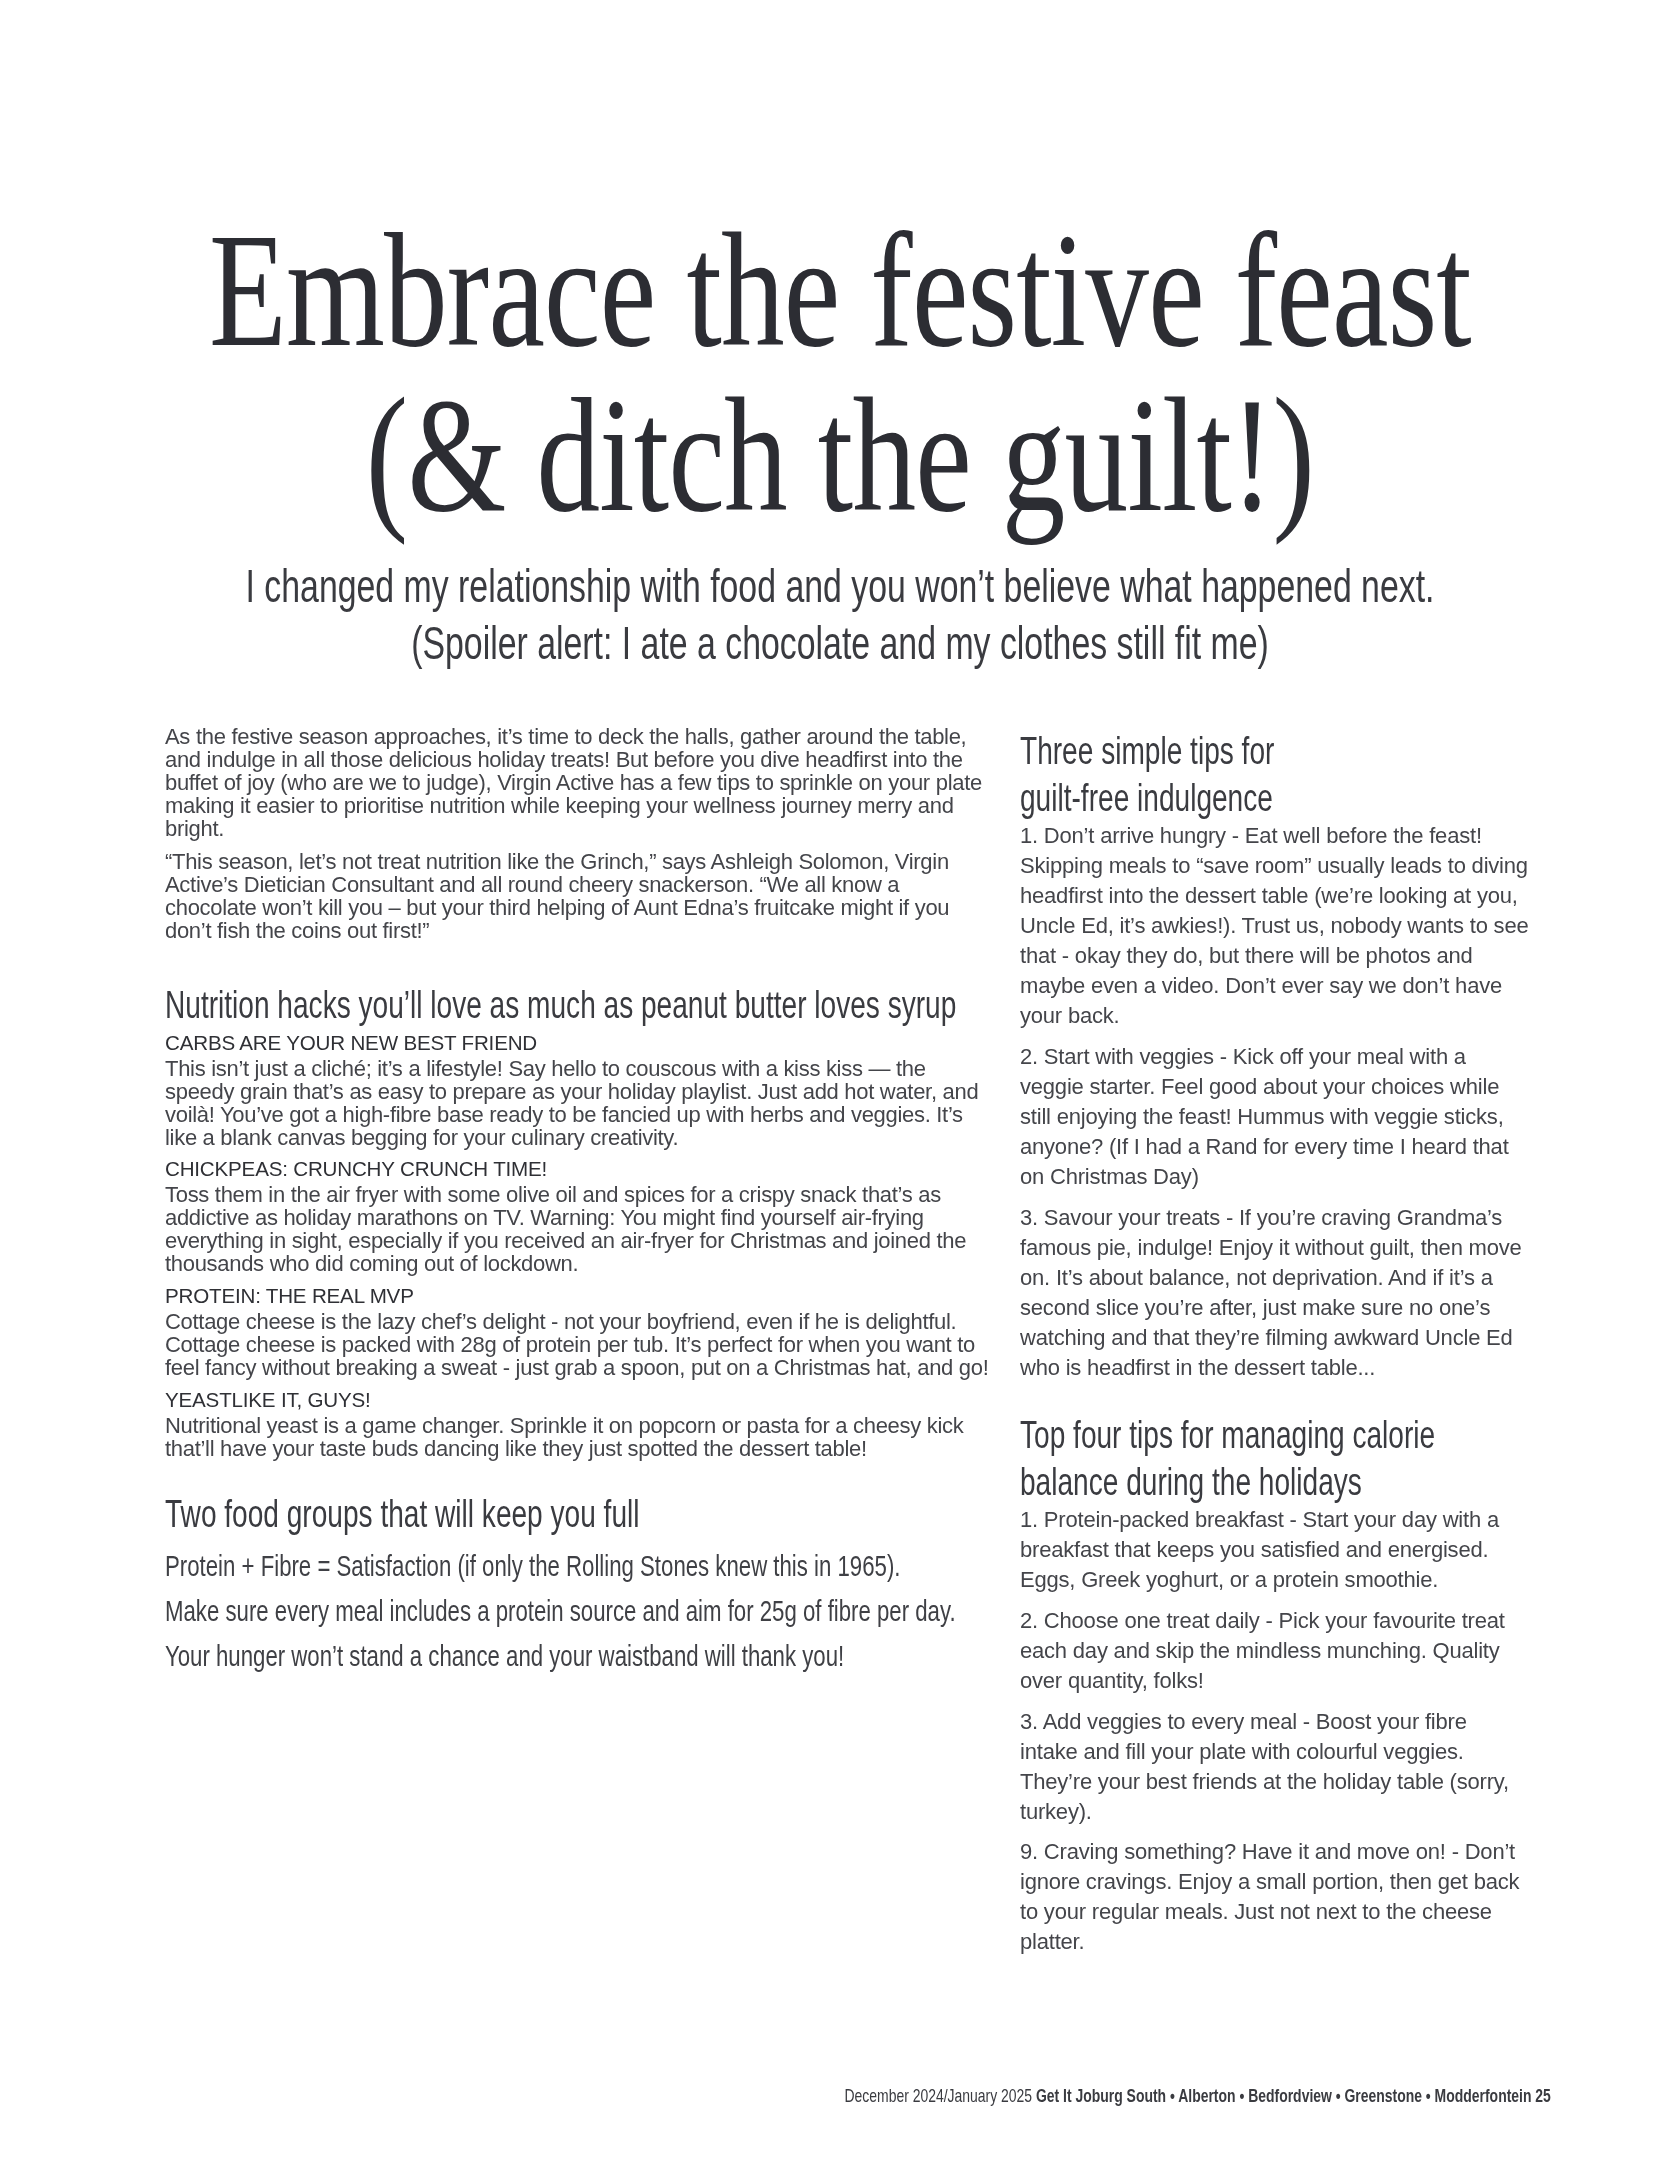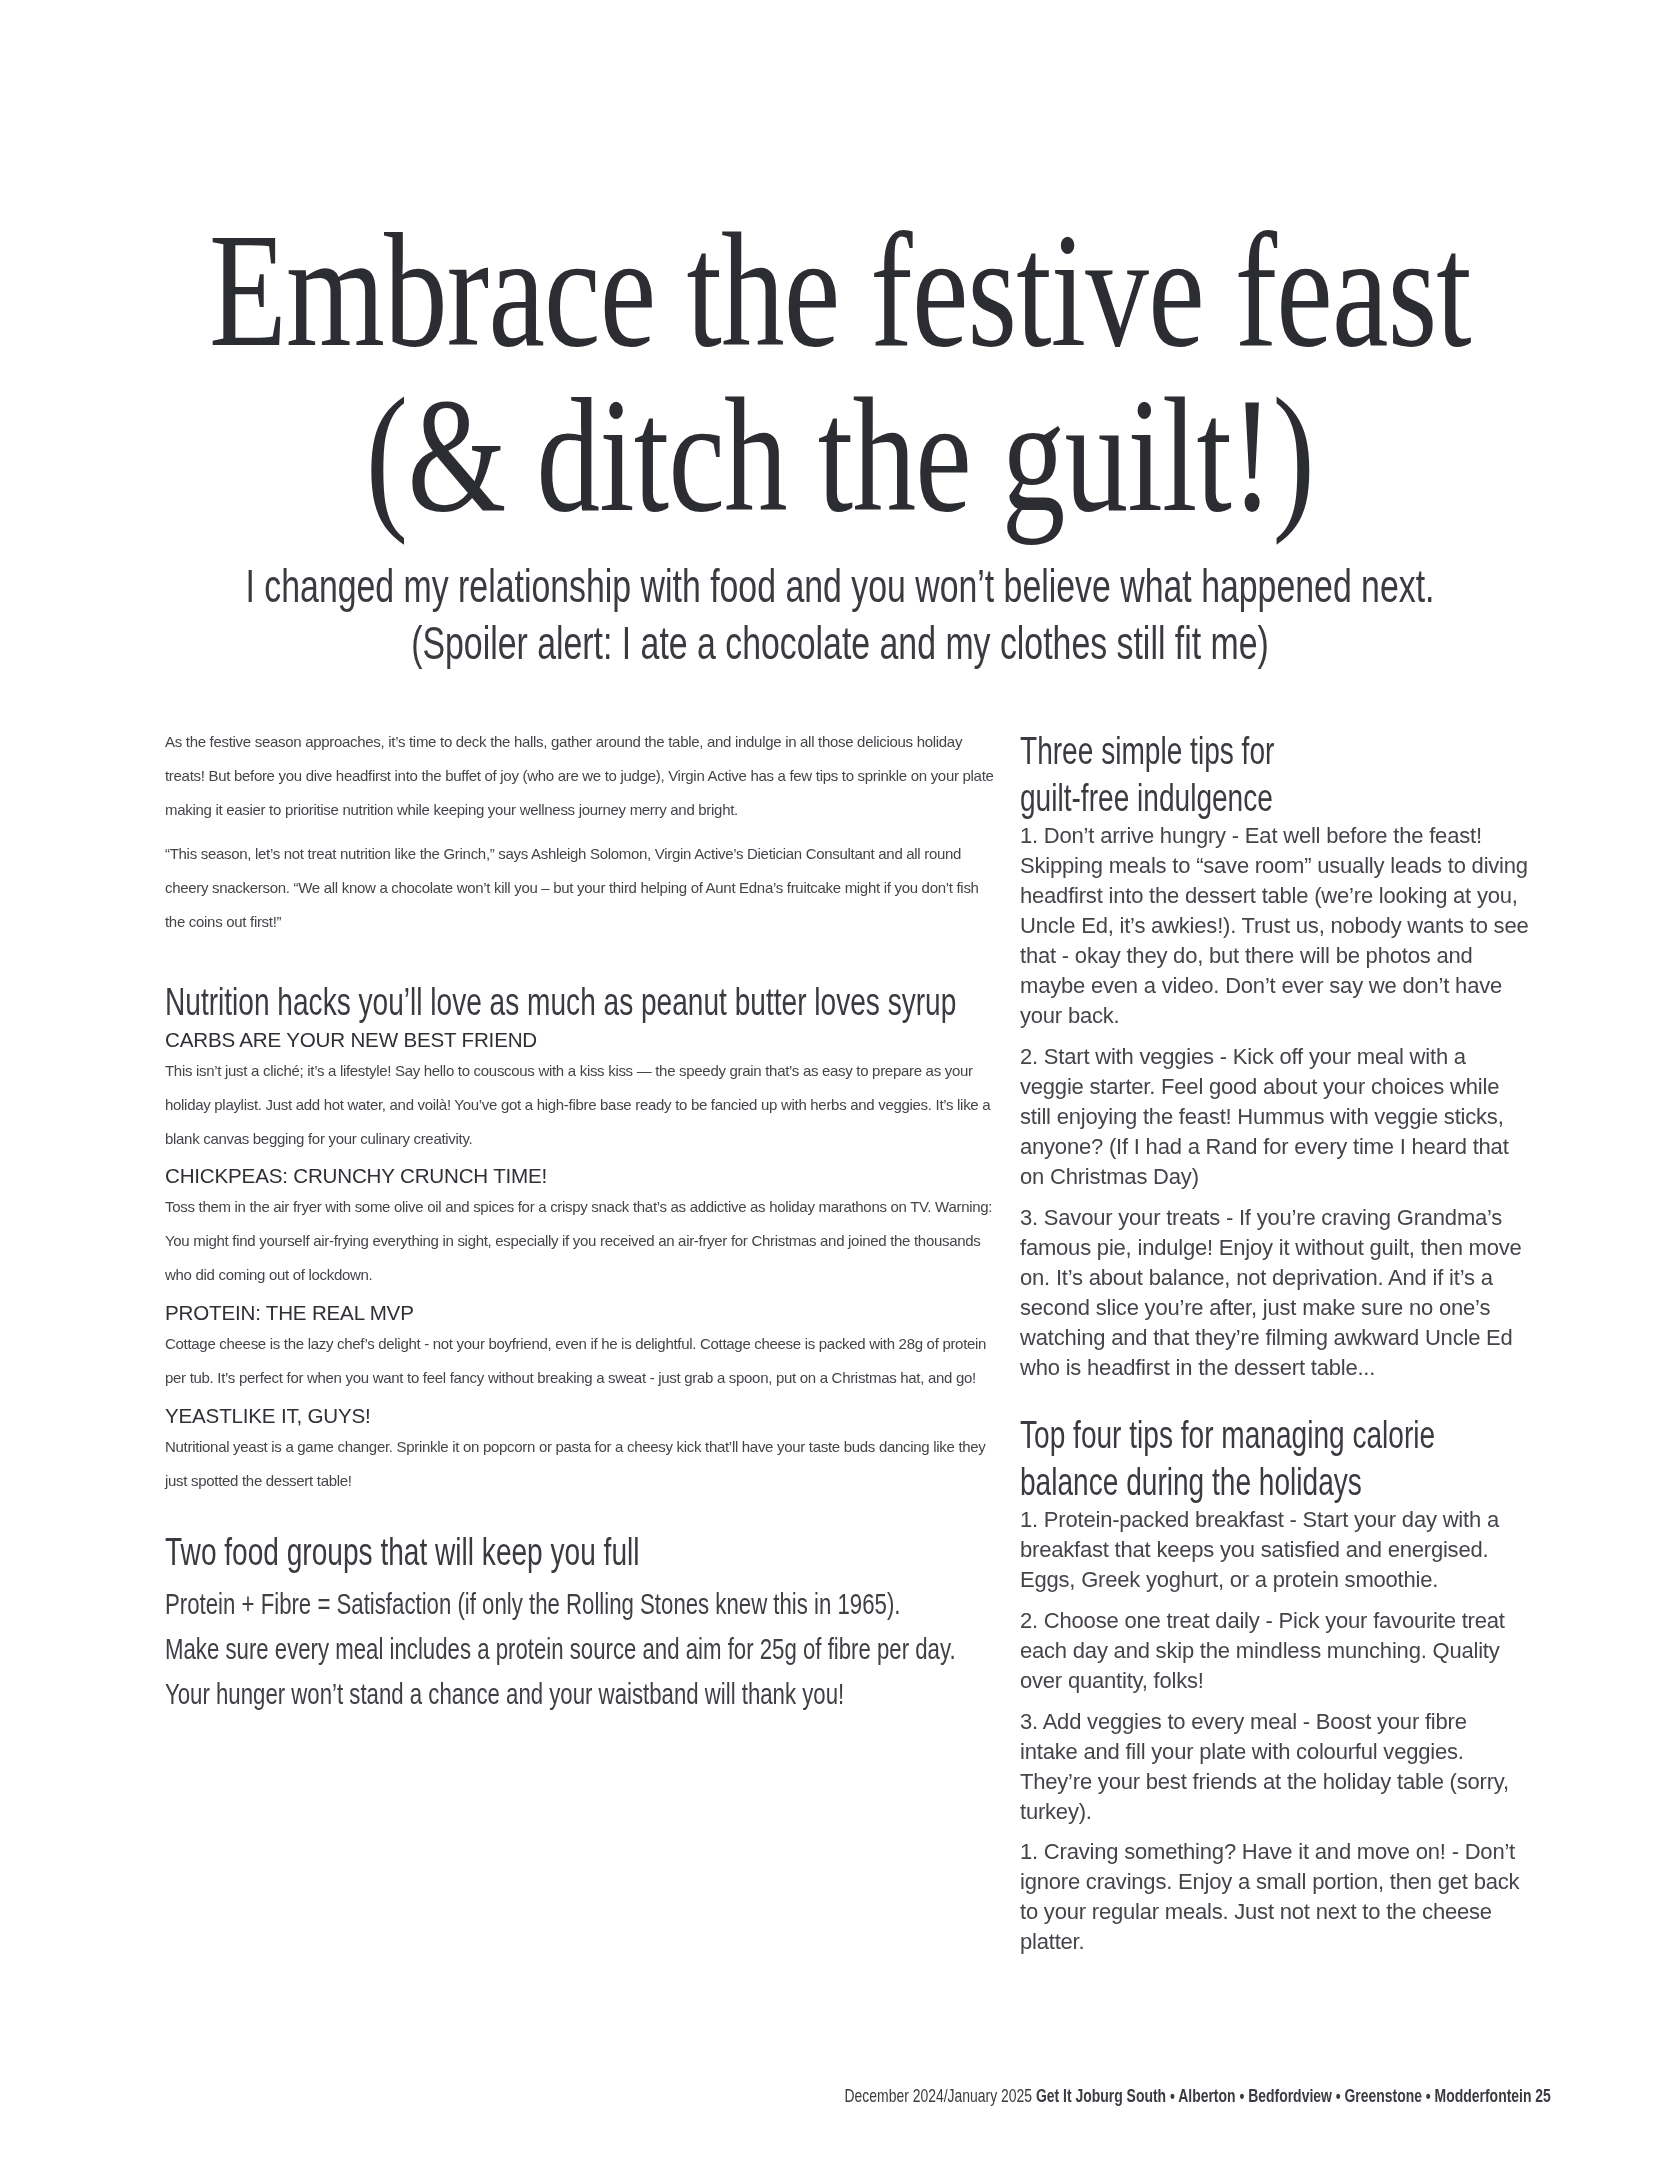--- a/index.html
+++ b/index.html
@@ -34,21 +34,21 @@
     .standfirst span { display: block; }
 
     .col-left {
       position: absolute; left: 165px; top: 725px; width: 831px;
     }
     .col-right {
       position: absolute; left: 1020px; top: 727px; width: 510px;
     }
 
     .body-text {
-      font-size: 15px; line-height: 34px; color: #44454a;
+      font-size: 22px; line-height: 23px; color: #44454a;
       margin: 0 0 9.8px 0;
       letter-spacing: -0.3px;
     }
     .col-right .body-text {
       font-size: 22px; line-height: 30px; letter-spacing: -0.2px;
       margin-bottom: 10.8px;
     }
 
     .section-heading {
       font-size: 39px; line-height: 47px; color: #3a3b40;
@@ -129,21 +129,21 @@
     <p class="body-text">3. Savour your treats - If you’re craving Grandma’s famous pie, indulge! Enjoy it without guilt, then move on. It’s about balance, not deprivation. And if it’s a second slice you’re after, just make sure no one’s watching and that they’re filming awkward Uncle Ed who is headfirst in the dessert table...</p>
 
     <div style="height:17.6px"></div>
     <h3 class="section-heading">
       <span>Top four tips for managing calorie</span>
       <span>balance during the holidays</span>
     </h3>
     <p class="body-text">1. Protein-packed breakfast - Start your day with a breakfast that keeps you satisfied and energised. Eggs, Greek yoghurt, or a protein smoothie.</p>
     <p class="body-text">2. Choose one treat daily - Pick your favourite treat each day and skip the mindless munching. Quality over quantity, folks!</p>
     <p class="body-text">3. Add veggies to every meal - Boost your fibre intake and fill your plate with colourful veggies. They’re your best friends at the holiday table (sorry, turkey).</p>
-    <p class="body-text">1. Craving something? Have it and move on! - Don’t ignore cravings. Enjoy a small portion, then get back to your regular meals. Just not next to the cheese platter.</p>
+    <p class="body-text">9. Craving something? Have it and move on! - Don’t ignore cravings. Enjoy a small portion, then get back to your regular meals. Just not next to the cheese platter.</p>
   </div>
 
   <div class="footer">
     <span>December 2024/January 2025</span>
     <b>Get It Joburg South • Alberton • Bedfordview • Greenstone • Modderfontein</b>
     <b>25</b>
   </div>
 </div>
 
 

